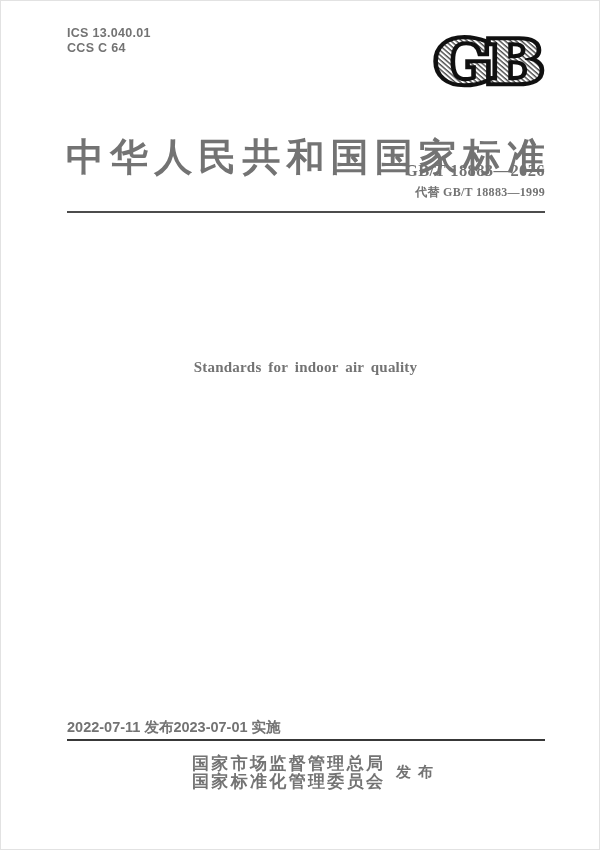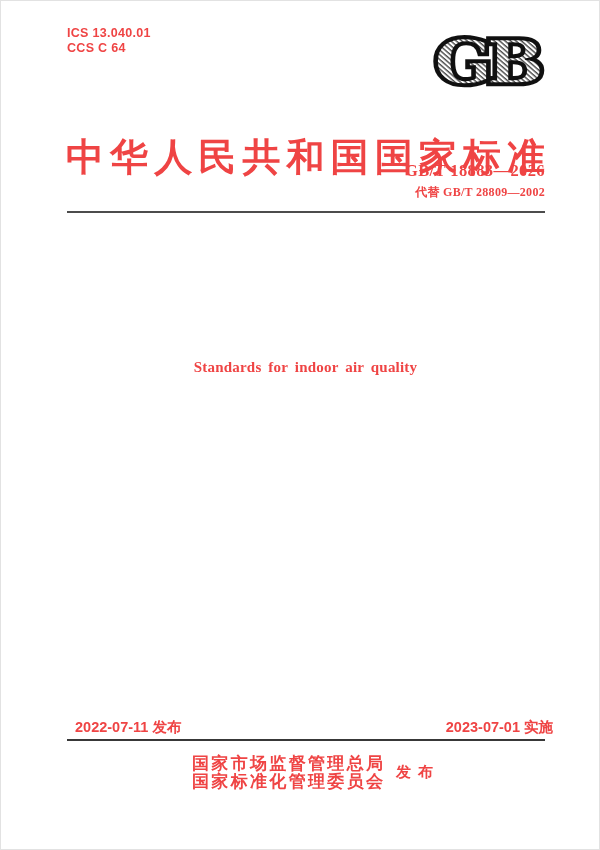--- a/index.html
+++ b/index.html
@@ -1,18 +1,18 @@
 <!DOCTYPE html>
 <html><head>
 <meta charset="utf-8">
 <style>
   html,body{margin:0;padding:0;background:#fff;}
   .page{
     position:relative;width:600px;height:850px;background:#fff;
-    font-family:"Liberation Serif","DejaVu Serif",serif;color:#ef4444;
+    font-family:"Liberation Serif","DejaVu Serif",serif;color:#737373;
     box-shadow:inset 0 0 0 1px #e2e2e2;overflow:hidden;
   }
   
   .ics-block{
     position:absolute;left:67px;top:26px;
     font-family:"Liberation Sans","DejaVu Sans",sans-serif;
     font-weight:bold;font-size:12.5px;line-height:15px;letter-spacing:.3px;
   }
   
   .gb-logo{position:absolute;left:417px;top:33px;width:114px;height:59px;margin-left:15px;}
@@ -38,22 +38,22 @@
     position:absolute;left:66px;top:322px;width:479px;text-align:center;
     font-family:"Liberation Sans","DejaVu Sans",sans-serif;
     font-weight:500;font-size:28px;letter-spacing:1px;
   }
   .doc-title-en{
     position:absolute;left:66px;top:359px;width:479px;text-align:center;
     font-weight:bold;font-size:15px;word-spacing:3px;letter-spacing:.2px;
   }
   
   .dates-row{
-    position:absolute;left:75px;top:718px;width:478px;
-    display:flex;justify-content:space-between;
+    position:absolute;left:67px;top:718px;width:478px;
+    display:flex;justify-content:flex-start;
     font-family:"Liberation Sans","DejaVu Sans",sans-serif;
     font-weight:bold;font-size:14.5px;
   }
   
   .issuer-block{
     position:absolute;left:66px;top:755px;width:479px;
     display:flex;justify-content:center;align-items:center;gap:13px;
     transform:translateX(7px);
   }
   .issuer-lines{width:191px;font-weight:bold;font-size:17px;line-height:17.5px;}
@@ -94,21 +94,21 @@
       <span>和</span>
       <span>国</span>
       <span>国</span>
       <span>家</span>
       <span>标</span>
       <span>准</span>
     </h1>
 
   <div class="std-num">GB/T 18883—2026</div>
 
-  <div class="replaces">代替 GB/T 28809—2002</div>
+  <div class="replaces">代替 GB/T 18883—1999</div>
 
   <div class="rule top-rule"></div>
 
 
   <div class="doc-title-en">Standards for indoor air quality</div>
 
   <div class="dates-row">
     <span>2022-07-11 发布</span>
     <span>2023-07-01 实施</span>
   </div>

